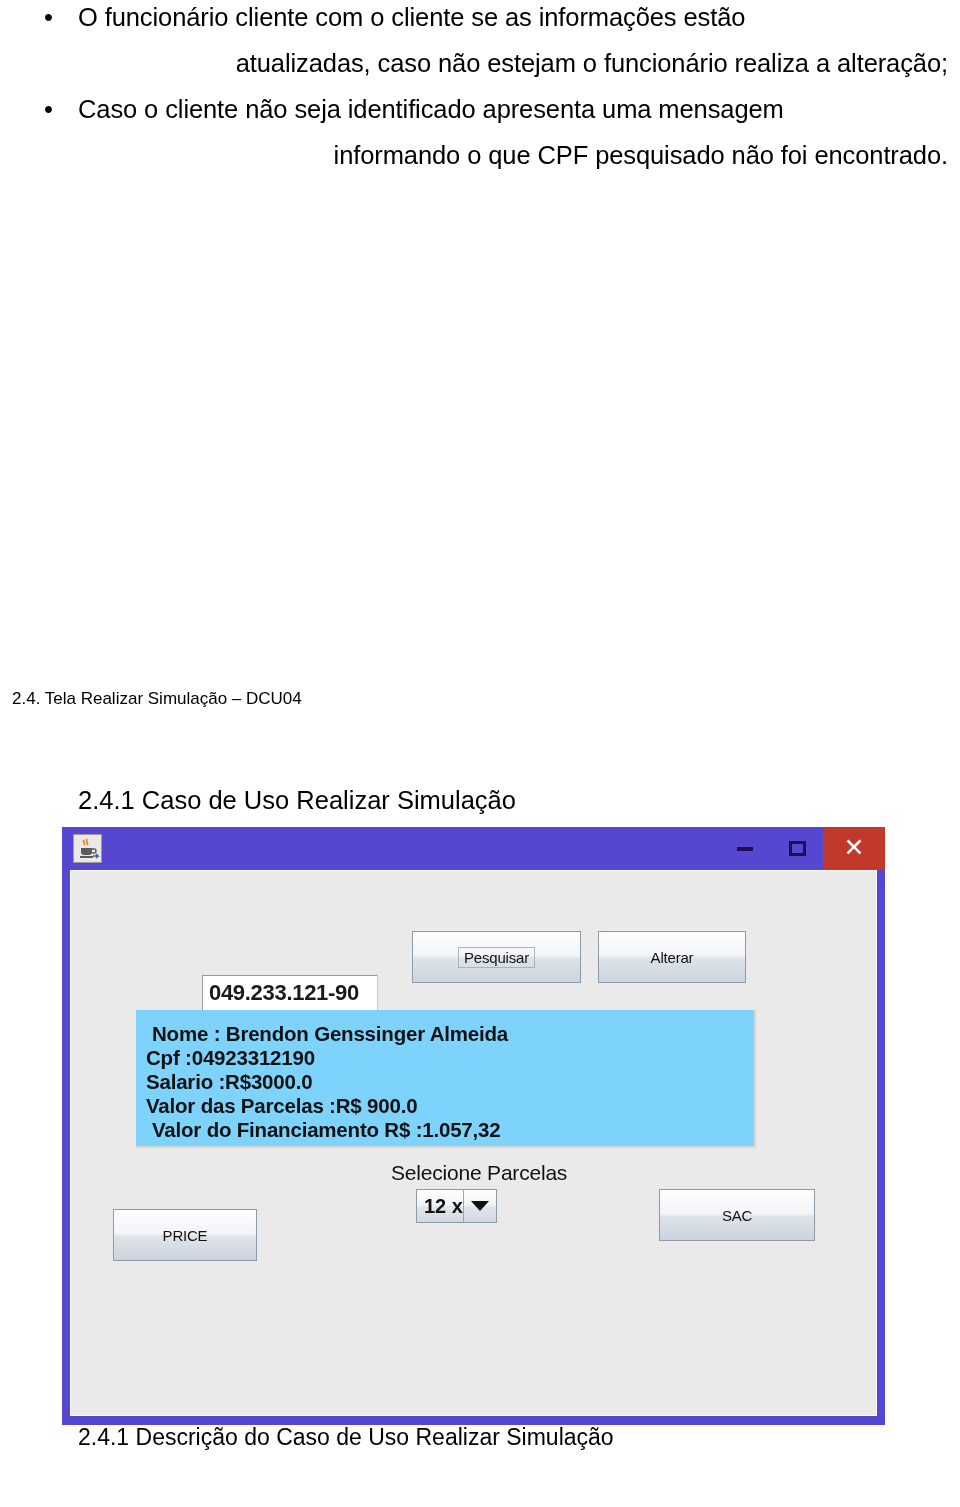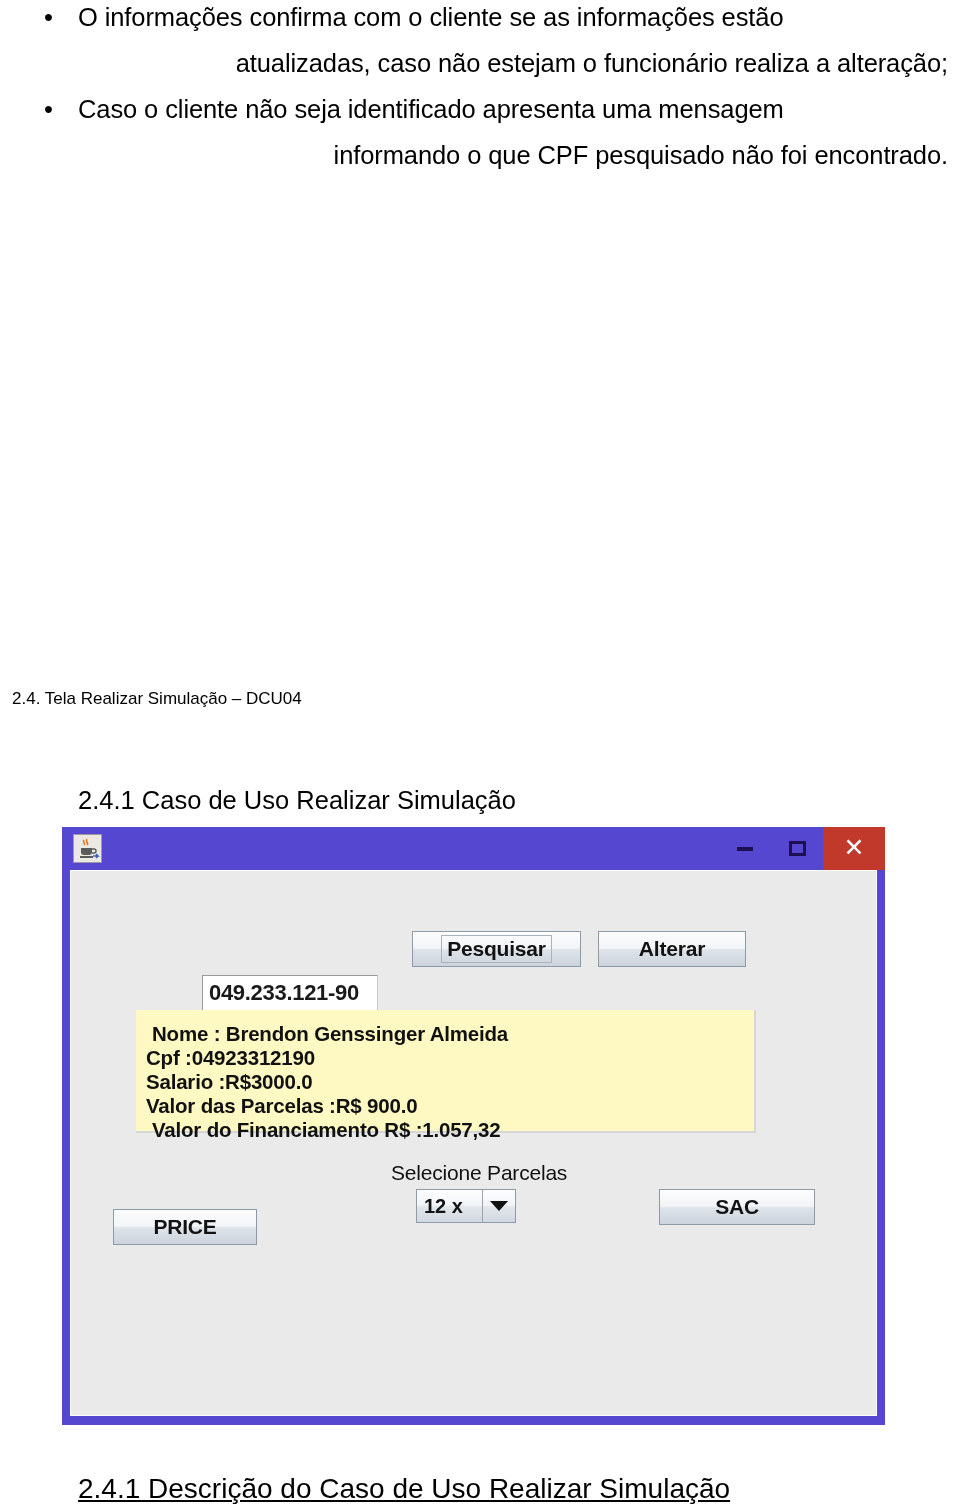--- a/index.html
+++ b/index.html
@@ -62,25 +62,24 @@
     position: absolute;
     left: 78px;
     top: 783px;
     font-size: 25.5px;
     line-height: 34px;
     white-space: nowrap;
   }
   .caption-bottom {
     position: absolute;
     left: 78px;
-    top: 1472px;
-    font-size: 28px;
+    top: 1420px;
+    font-size: 23px;
     line-height: 34px;
     white-space: nowrap;
-    text-decoration: underline;
   }
 
   
   .app-window {
     position: absolute;
     left: 62px;
     top: 827px;
     width: 823px;
     height: 598px;
     background: #5547cf;
@@ -179,48 +178,48 @@
     padding-left: 6px;
     font-size: 22px;
     font-weight: bold;
     color: #1a1a1a;
     letter-spacing: -0.3px;
     margin-top: 44px;
   }
   .swing-btn {
     position: absolute;
     top: 0;
-    height: 36px;
+    height: 52px;
     box-sizing: border-box;
     border: 1px solid #8d9aa8;
     background: linear-gradient(to bottom, #fdfdfe 0%, #f2f4f7 48%, #dfe4ea 52%, #ccd3dc 100%);
     display: flex;
     align-items: center;
     justify-content: center;
-    font-size: 21px;
-    font-weight: bold;
+    font-size: 15px;
+    font-weight: normal;
     color: #121212;
     letter-spacing: -0.2px;
   }
   .btn-pesquisar { left: 341px; width: 169px; }
   .btn-pesquisar .focus-ring {
     border: 1px solid #a9b2bd;
     padding: 1px 5px;
     display: inline-block;
   }
   .btn-alterar { left: 527px; width: 148px; }
 
   
   .info-panel {
     position: absolute;
     left: 65px;
     top: 139px;
     width: 620px;
-    height: 123px;
-    background: #fef9c3;
+    height: 138px;
+    background: #7dd3fc;
     border-right: 2px solid #d6d6d6;
     border-bottom: 2px solid #d6d6d6;
     box-sizing: border-box;
     padding: 12px 0 0 10px;
   }
   .info-line {
     font-size: 20.5px;
     line-height: 24px;
     font-weight: bold;
     color: #111111;
@@ -247,21 +246,21 @@
     white-space: nowrap;
     letter-spacing: -0.2px;
   }
   .btn-price { left: 42px; top: 28px; width: 144px; margin-top: 20px; }
   .btn-sac   { left: 588px; top: 28px; width: 156px; }
 
   .combo {
     position: absolute;
     left: 345px;
     top: 28px;
-    width: 100px;
+    width: 81px;
     height: 34px;
     display: flex;
     box-sizing: border-box;
     border: 1px solid #8d9aa8;
     background: linear-gradient(to bottom, #fdfdfe 0%, #f2f4f7 48%, #e3e7ec 52%, #d2d8e0 100%);
     text-align: right;
   }
   .combo-value {
     flex: 1;
     display: flex;
@@ -286,21 +285,21 @@
     border-top: 10px solid #111111;
   }
 </style>
 </head>
 <body>
 
 <div class="doc-body">
   <ul class="bullet-list">
     <li class="bullet-item" style="margin-top:-6px;">
       <span class="dot">•</span>
-      <span>O informações confirma com o cliente se as informações estão</span>
+      <span>O funcionário cliente com o cliente se as informações estão</span>
       <div class="last-line">atualizadas, caso não estejam o funcionário realiza a alteração;</div>
     </li>
     <li class="bullet-item">
       <span class="dot">•</span>
       <span>Caso o cliente não seja identificado apresenta uma mensagem</span>
       <div class="last-line">informando o que CPF pesquisado não foi encontrado.</div>
     </li>
   </ul>
 </div>
 

